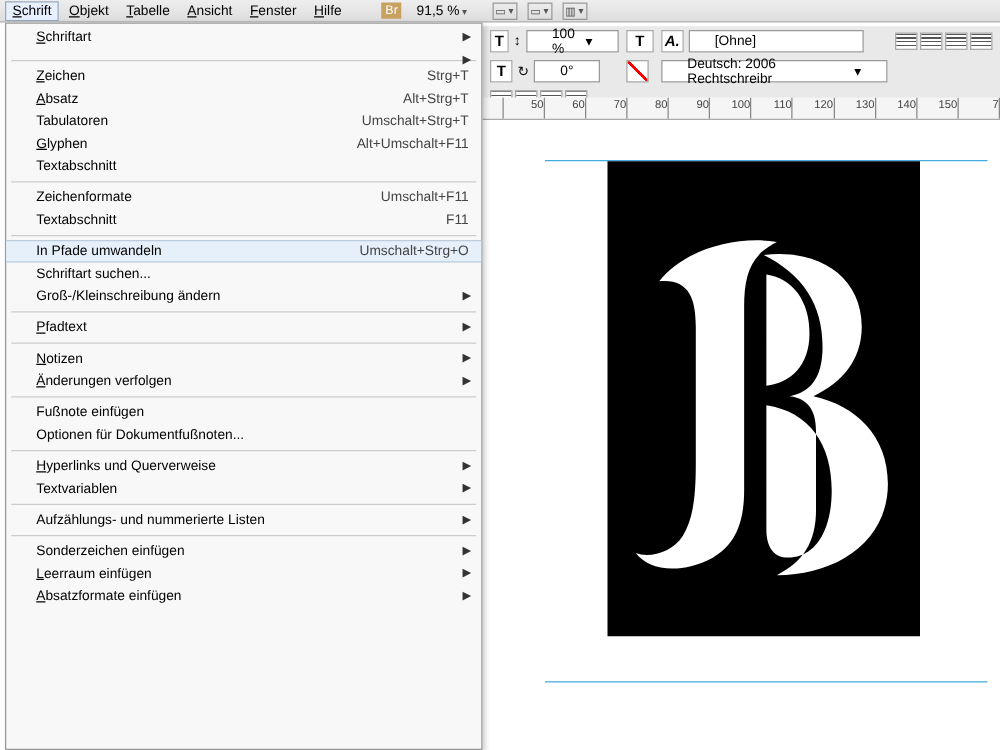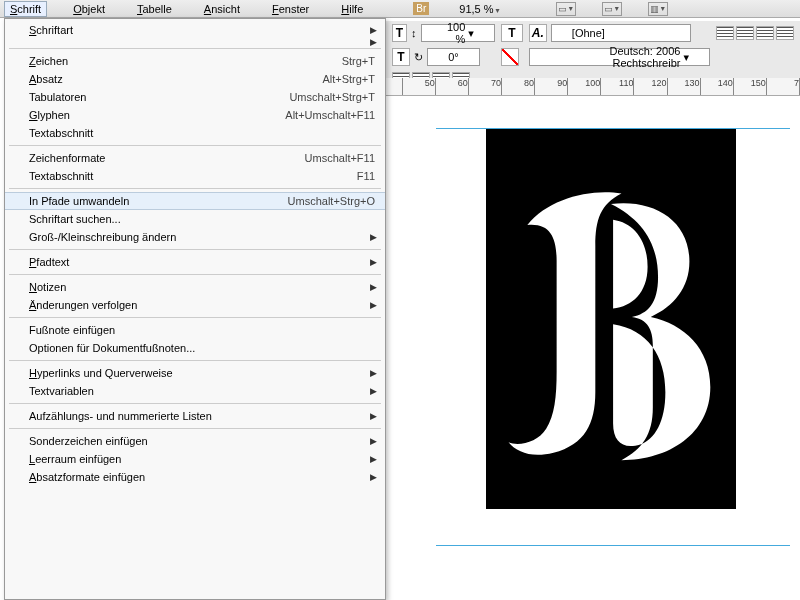--- a/index.html
+++ b/index.html
@@ -1,49 +1,49 @@
 <!DOCTYPE html>
 <html><head>
 <meta charset="utf-8">
 <style>
 * { margin: 0; padding: 0; box-sizing: border-box; font-family: Tahoma, sans-serif; }
 body { width: 800px; height: 600px; overflow: hidden; background: #fff; font-size: 11px; color: #000; }
 
-.menubar { height: 18px; background: linear-gradient(#eee,#ddd); display:flex; align-items:center; padding:0 4px; border-bottom:1px solid #aaa; gap:20px;}
+.menubar { height: 18px; background: linear-gradient(#eee,#ddd); display:flex; align-items:center; padding:0 4px; border-bottom:1px solid #aaa; gap:2px;}
 .menubar .m { padding:2px 6px; cursor:default;}
 .menubar .m.active { background:#e8f0ff; border:1px solid #9ab; padding:1px 5px;}
 .menubar .spacer{width:10px;}
 .menubar .brbox{background:#c8a060;color:#fff;padding:1px 3px;font-size:10px;margin-left:24px;}
 .menubar .zoom{margin-left:10px;}
 .menubar .drop::after{content:"▾";font-size:8px;margin-left:2px;color:#555;}
 .menubar .ico{width:20px;height:14px;border:1px solid #999;margin-left:6px;display:flex;align-items:center;justify-content:center;font-size:9px;color:#555;}
 
 .toolbar2 { position:absolute; left:386px; top:20px; right:0; background:#e9e9e9; border-top:1px solid #fff; border-bottom:1px solid #bbb; padding:3px 6px; display:grid; grid-template-columns:auto auto auto auto auto 1fr; gap:6px; align-items:center;}
 .toolbar2 .row{display:flex;align-items:center;gap:4px;}
-.toolbar2 .tbox{border:1px solid #999;background:#fff;padding:1px 20px;min-width:48px;height:18px;display:flex;align-items:center;text-align:right;}
+.toolbar2 .tbox{border:1px solid #999;background:#fff;padding:1px 20px;min-width:48px;height:18px;display:flex;align-items:center;}
 .toolbar2 .tbox.wide{min-width:140px;}
 .toolbar2 .lbl{font-weight:bold;font-size:12px;background:#fff;border:1px solid #aaa;width:18px;height:18px;text-align:center;line-height:16px;}
 .toolbar2 .slash{width:18px;height:18px;border:1px solid #aaa;background:linear-gradient(45deg,#fff 45%,red 45%,red 55%,#fff 55%);}
 .toolbar2 .parabtn{display:flex;gap:2px;}
 .toolbar2 .parabtn span{width:18px;height:14px;border:1px solid #aaa;background:repeating-linear-gradient(#555,#555 1px,#fff 1px,#fff 3px);}
 
 .ruler{position:absolute;left:386px;top:78px;right:0;height:18px;background:#f5f5f5;border-bottom:1px solid #aaa;display:flex;overflow:hidden;font-size:9px;}
 .ruler .tick{position:relative;width:40px;border-right:1px solid #888;text-align:right;color:#444;}
 
 .canvas-area{position:absolute;left:386px;top:96px;right:0;bottom:0;background:#fff;}
 .page-edge{position:absolute;top:32px;left:50px;right:10px;height:418px;border-top:1px solid #4ad;border-bottom:1px solid #4ad;}
 .blackbox{position:absolute;left:50px;top:0;width:250px;height:380px;background:#000;display:flex;align-items:center;justify-content:center;}
 .blackbox svg{width:230px;height:330px;}
 
 .dropdown{
   position:absolute;left:4px;top:18px;width:382px;height:582px;
   background:#f8f8f8;border:1px solid #999;box-shadow:2px 2px 5px rgba(0,0,0,.25);
   padding:2px 0;
 }
-.dropdown .item{display:flex;align-items:center;padding:3px 10px 3px 24px;position:relative;}
+.dropdown .item{display:flex;padding:3px 10px 3px 24px;position:relative;}
 .dropdown .item .lab{flex:1;}
 .dropdown .item .sc{color:#444;font-size:11px;}
 .dropdown .item .arrow{position:absolute;right:8px;font-size:9px;color:#333;}
 .dropdown .item.hover{background:#e6f0fb;border-top:1px solid #bcd;border-bottom:1px solid #bcd;padding-top:2px;padding-bottom:2px;}
 .dropdown .sep{height:1px;background:#ccc;margin:3px 4px;}
 .underline-first::first-letter{text-decoration:underline;}
 </style>
 </head>
 <body>
 

